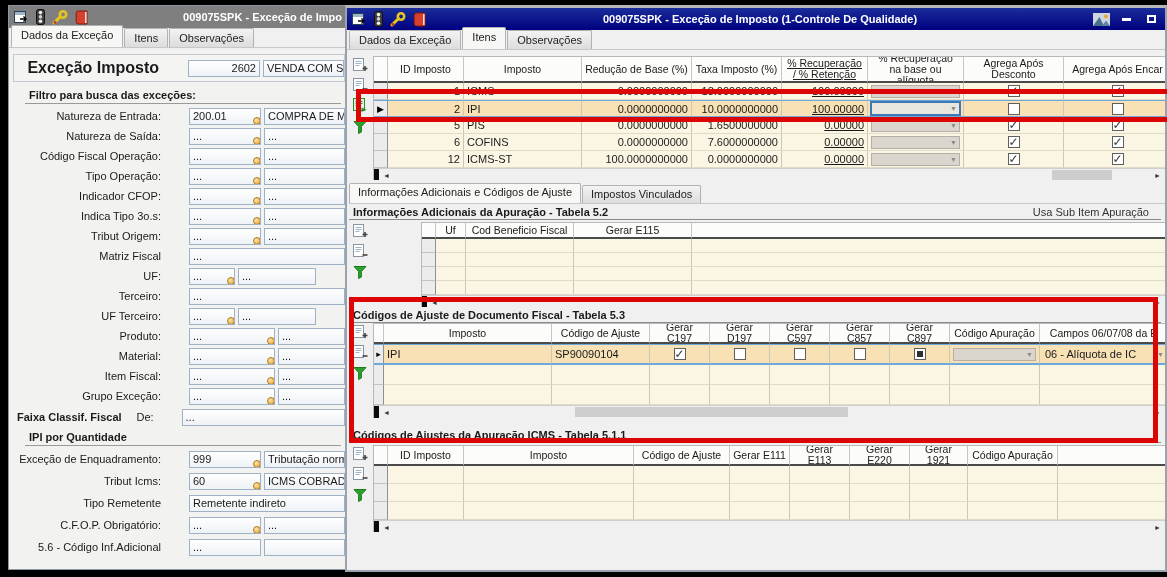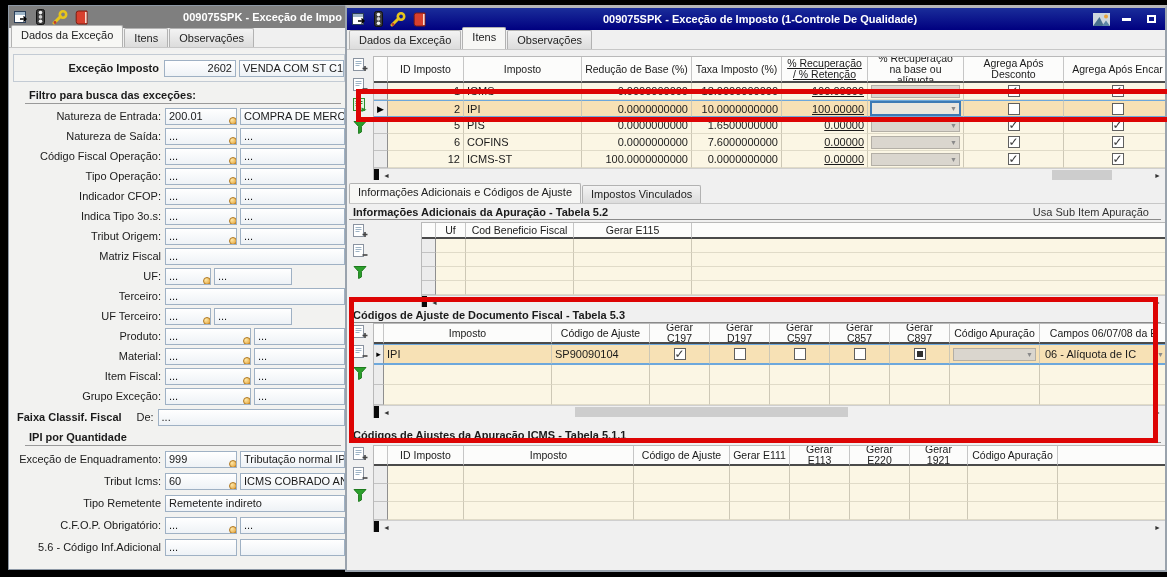--- a/index.html
+++ b/index.html
@@ -26,25 +26,25 @@
 
   
   .tabs { display:flex; align-items:flex-end; height:20px; padding-left:2px; background:#f0f0f0; border-bottom:1px solid #c7c7c7; }
   .tab { padding:3px 9px 3px; margin-right:1px; background:linear-gradient(#f3f3f3,#dcdcdc);
          border:1px solid #b2b2b2; border-bottom:none; border-radius:2px 2px 0 0; height:19px; white-space:nowrap; color:#222; }
   .tab.active { background:#f7f7f5; height:22px; position:relative; z-index:3; font-size:11px; }
 
   
   .lw-content { position:absolute; left:0; right:0; top:44px; bottom:0; background:#f2f2f0; overflow:hidden; }
   .excbox { position:absolute; left:4px; right:2px; top:4px; height:28px; border:1px solid #c3cbd4; background:#f4f4f2; display:flex; align-items:center; }
-  .exclabel { width:150px; text-align:right; font-weight:bold; font-size:11px; padding-right:5px; }
+  .exclabel { width:150px; text-align:right; font-weight:bold; font-size:16px; padding-right:5px; }
   .frow { display:flex; align-items:center; height:20px; padding-left:0; }
   .flabel { width:152px; text-align:right; padding-right:4px; white-space:nowrap; overflow:hidden; flex-shrink:0; }
   .ffield { height:17px; line-height:15px; border:1px solid #9fb1c4; background:linear-gradient(#ffffff,#eef2f6);
-            padding:0 3px; position:relative; white-space:nowrap; overflow:hidden; }
+            padding:0 3px; position:relative; white-space:nowrap; overflow:hidden;margin-left:24px; }
   .f1 { width:72px; flex-shrink:0; }
   .f1w { width:86px; flex-shrink:0; }
   .f1s { width:46px; flex-shrink:0; }
   .f2 { flex:1; margin-left:3px; }
   .f2s { width:78px; margin-left:3px; flex-shrink:0; }
   .fwide { flex:1; }
   .lookup::after { content:""; position:absolute; right:-1px; bottom:-1px; width:6px; height:6px; border-radius:50%;
                    background:radial-gradient(circle at 30% 30%, #ffe9a8, #e09a2e); border:1px solid #b07820; }
   .secline { font-weight:bold; border-bottom:1px solid #9a9a9a; margin:2px 4px 2px 12px; padding:1px 0 2px 4px; }
   .filterbox { position:absolute; left:4px; right:2px; top:36px; bottom:0; }

